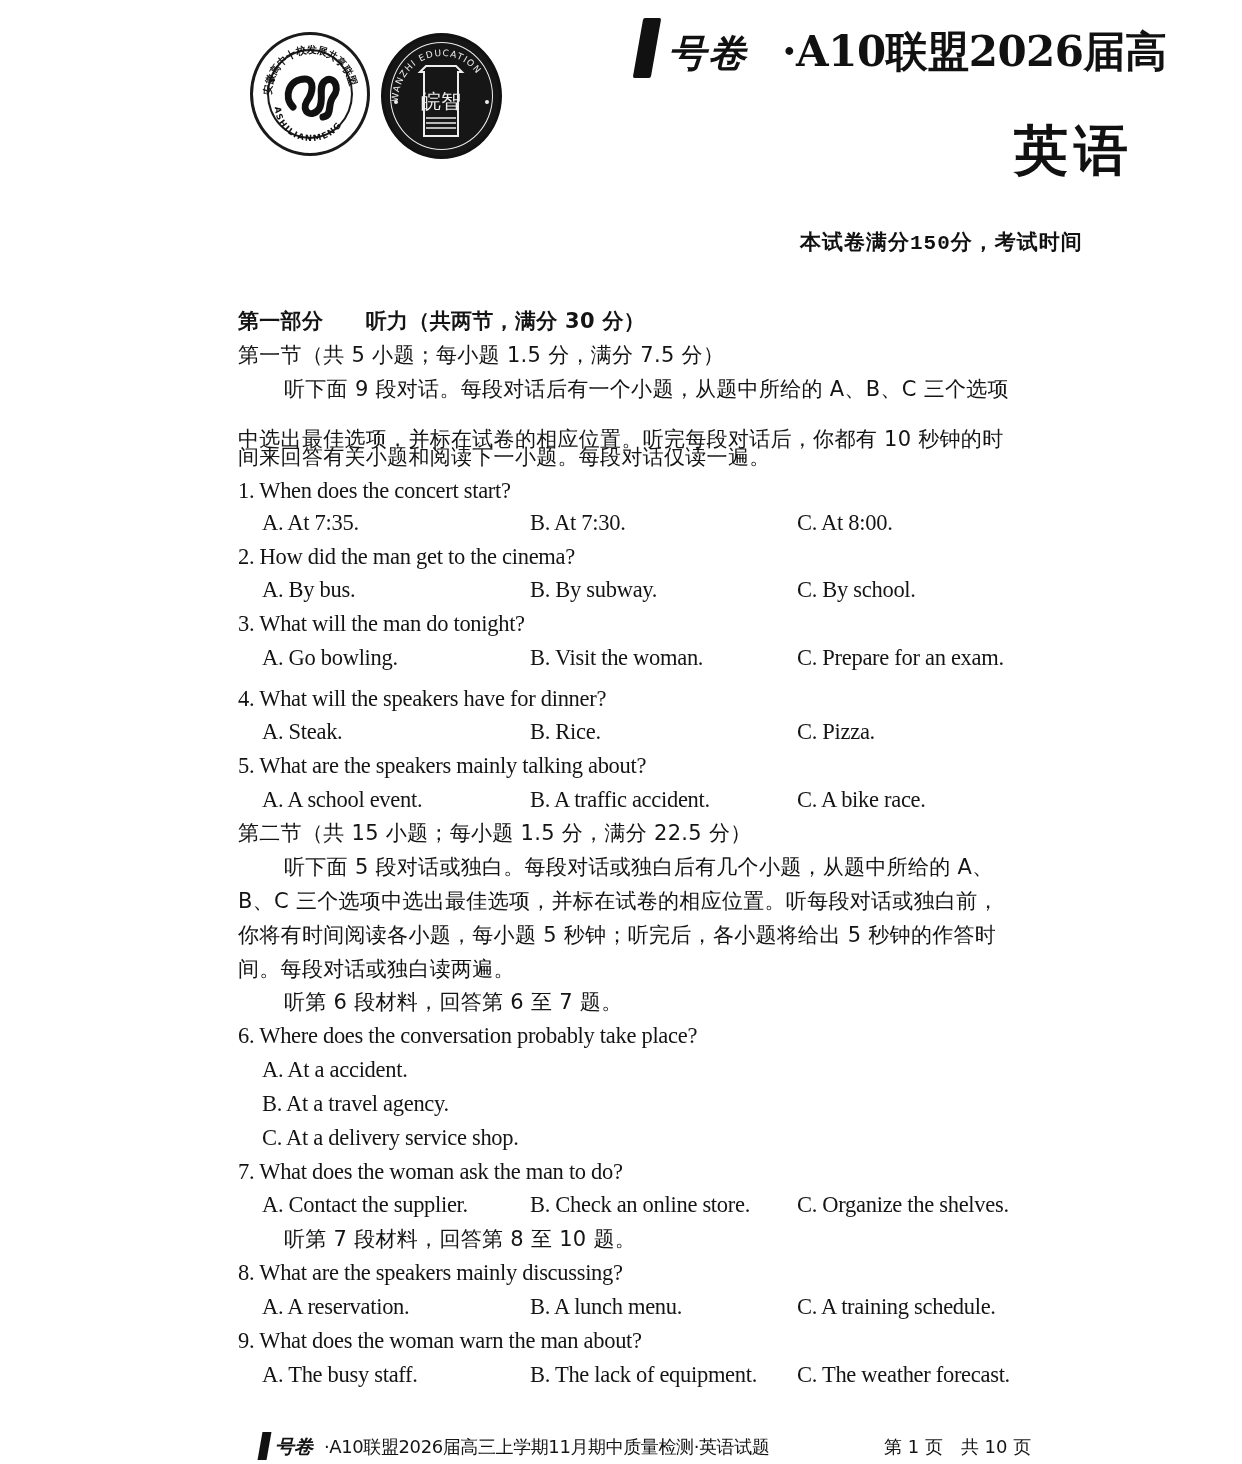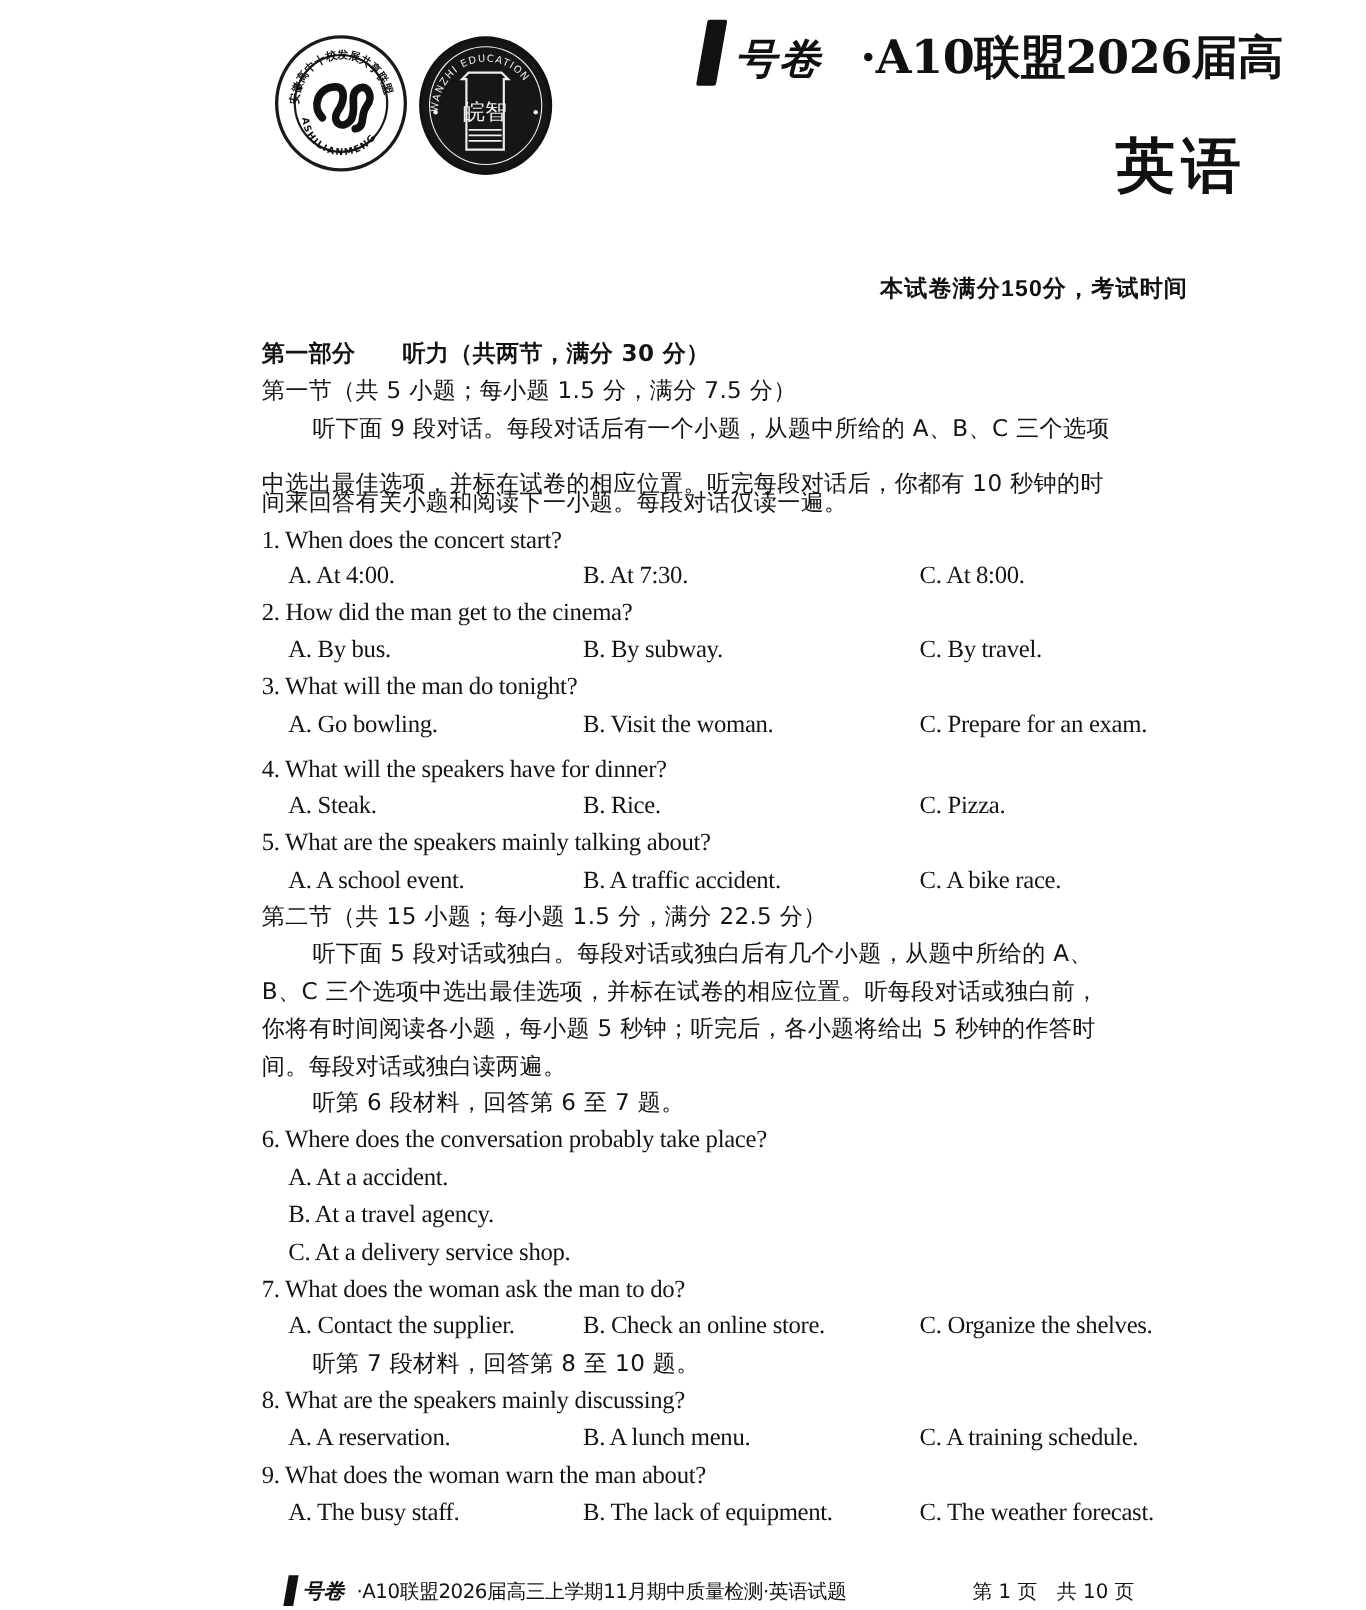--- a/index.html
+++ b/index.html
@@ -12,30 +12,30 @@
   .logo1 { left:250px; top:32px; width:120px; height:124px; border:3px solid #1a1a1a; background:#fff; }
   .logo1 .inner { position:absolute; left:14px; top:14px; right:14px; bottom:14px; border-radius:50%; border:2px solid #1a1a1a; }
   .logo2 { left:381px; top:33px; width:121px; height:126px; background:#161616; border:3px solid #111; }
   .logo2 .ring { position:absolute; left:6px; top:6px; right:6px; bottom:6px; border-radius:50%; border:1.5px solid #eee; }
 
   
   .brand-bar { position:absolute; left:638px; top:18px; width:18px; height:60px; background:#111; transform:skewX(-10deg); border-radius:2px; }
   .brand-script { position:absolute; left:668px; top:28px; font-family:"DejaVu Serif", serif; font-size:38px; font-weight:bold; font-style:italic; color:#111; letter-spacing:2px; }
   .header-title { position:absolute; left:782px; top:24px; font-family:"DejaVu Serif", serif; font-weight:bold; font-size:42px; color:#111; white-space:nowrap; letter-spacing:-0.5px; }
   .subject-title { position:absolute; left:1014px; top:115px; font-family:"DejaVu Serif", serif; font-weight:bold; font-size:54px; color:#111; letter-spacing:6px; white-space:nowrap; }
-  .exam-info { position:absolute; left:800px; top:228px; font-family:Liberation Sans, sans-serif; font-weight:bold; font-size:21px; color:#111; white-space:nowrap; letter-spacing:1px;margin-top:20px; }
+  .exam-info { position:absolute; left:800px; top:228px; font-family:Liberation Mono, monospace; font-weight:bold; font-size:21px; color:#111; white-space:nowrap; letter-spacing:1px; }
 
   
   .line { position:absolute; left:238px; white-space:nowrap; font-size:22px; line-height:30px; }
   .cn { font-family:"DejaVu Sans", sans-serif; font-size:21px; letter-spacing:0.3px; }
   .cn-bold { font-weight:bold; }
   .indent { left:284px; }
   .q { font-family:"Liberation Serif", serif; font-size:22.5px; letter-spacing:-0.3px; }
   .opt { position:absolute; white-space:nowrap; font-family:"Liberation Serif", serif; font-size:22.5px; line-height:30px; letter-spacing:-0.3px; }
-  .colA { left:262px; } .colB { left:530px; } .colC { left:836px; }
+  .colA { left:262px; } .colB { left:530px; } .colC { left:797px; }
 
   
   .footer { position:absolute; left:258px; top:1432px; height:30px; white-space:nowrap; }
   .footer .bar { position:absolute; left:2px; top:0px; width:9px; height:28px; background:#111; transform:skewX(-10deg); }
   .footer .script { position:absolute; left:17px; top:2px; font-family:"DejaVu Serif", serif; font-weight:bold; font-style:italic; font-size:19px; }
   .footer .text { position:absolute; left:66px; top:3px; font-family:"DejaVu Sans", sans-serif; font-size:18px; letter-spacing:-0.4px;text-align:right; }
   .footer .page { position:absolute; left:626px; top:3px; font-family:"DejaVu Sans", sans-serif; font-size:18px; }
 </style>
 </head>
 <body>
@@ -76,28 +76,28 @@
 <div class="subject-title">英语</div>
 <div class="exam-info">本试卷满分150分，考试时间</div>
 
 <div class="line cn cn-bold" style="top:306px">第一部分　　听力（共两节，满分 30 分）</div>
 <div class="line cn" style="top:340px">第一节（共 5 小题；每小题 1.5 分，满分 7.5 分）</div>
 <div class="line cn indent" style="top:374px">听下面 9 段对话。每段对话后有一个小题，从题中所给的 A、B、C 三个选项</div>
 <div class="line cn" style="top:424px">中选出最佳选项，并标在试卷的相应位置。听完每段对话后，你都有 10 秒钟的时</div>
 <div class="line cn" style="top:442px">间来回答有关小题和阅读下一小题。每段对话仅读一遍。</div>
 
 <div class="line q" style="top:476px">1. When does the concert start?</div>
-<div class="opt colA" style="top:508px">A. At 4:00.</div>
+<div class="opt colA" style="top:508px">A. At 7:35.</div>
 <div class="opt colB" style="top:508px">B. At 7:30.</div>
 <div class="opt colC" style="top:508px">C. At 8:00.</div>
 
 <div class="line q" style="top:542px">2. How did the man get to the cinema?</div>
 <div class="opt colA" style="top:575px">A. By bus.</div>
 <div class="opt colB" style="top:575px">B. By subway.</div>
-<div class="opt colC" style="top:575px">C. By travel.</div>
+<div class="opt colC" style="top:575px">C. By school.</div>
 
 <div class="line q" style="top:609px">3. What will the man do tonight?</div>
 <div class="opt colA" style="top:643px">A. Go bowling.</div>
 <div class="opt colB" style="top:643px">B. Visit the woman.</div>
 <div class="opt colC" style="top:643px">C. Prepare for an exam.</div>
 
 <div class="line q" style="top:684px">4. What will the speakers have for dinner?</div>
 <div class="opt colA" style="top:717px">A. Steak.</div>
 <div class="opt colB" style="top:717px">B. Rice.</div>
 <div class="opt colC" style="top:717px">C. Pizza.</div>

